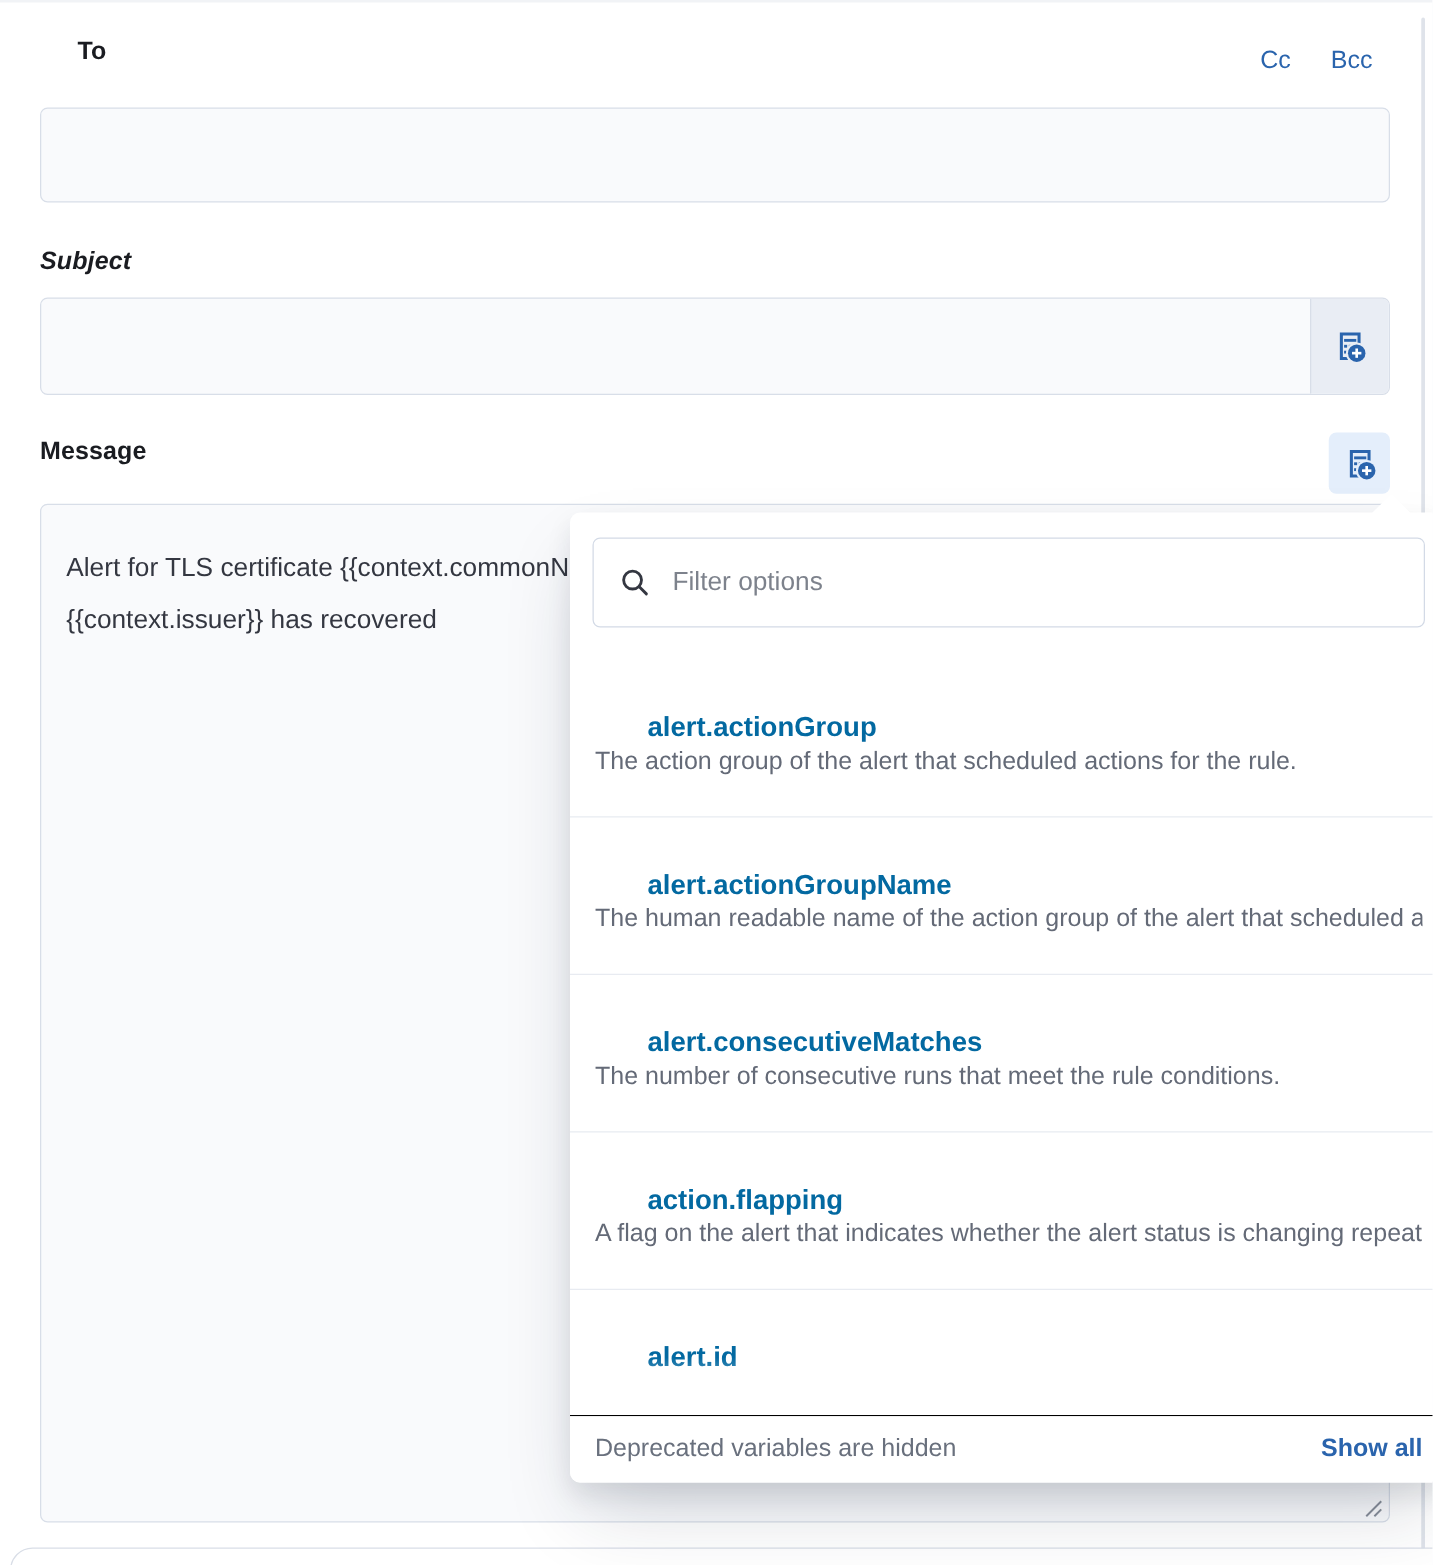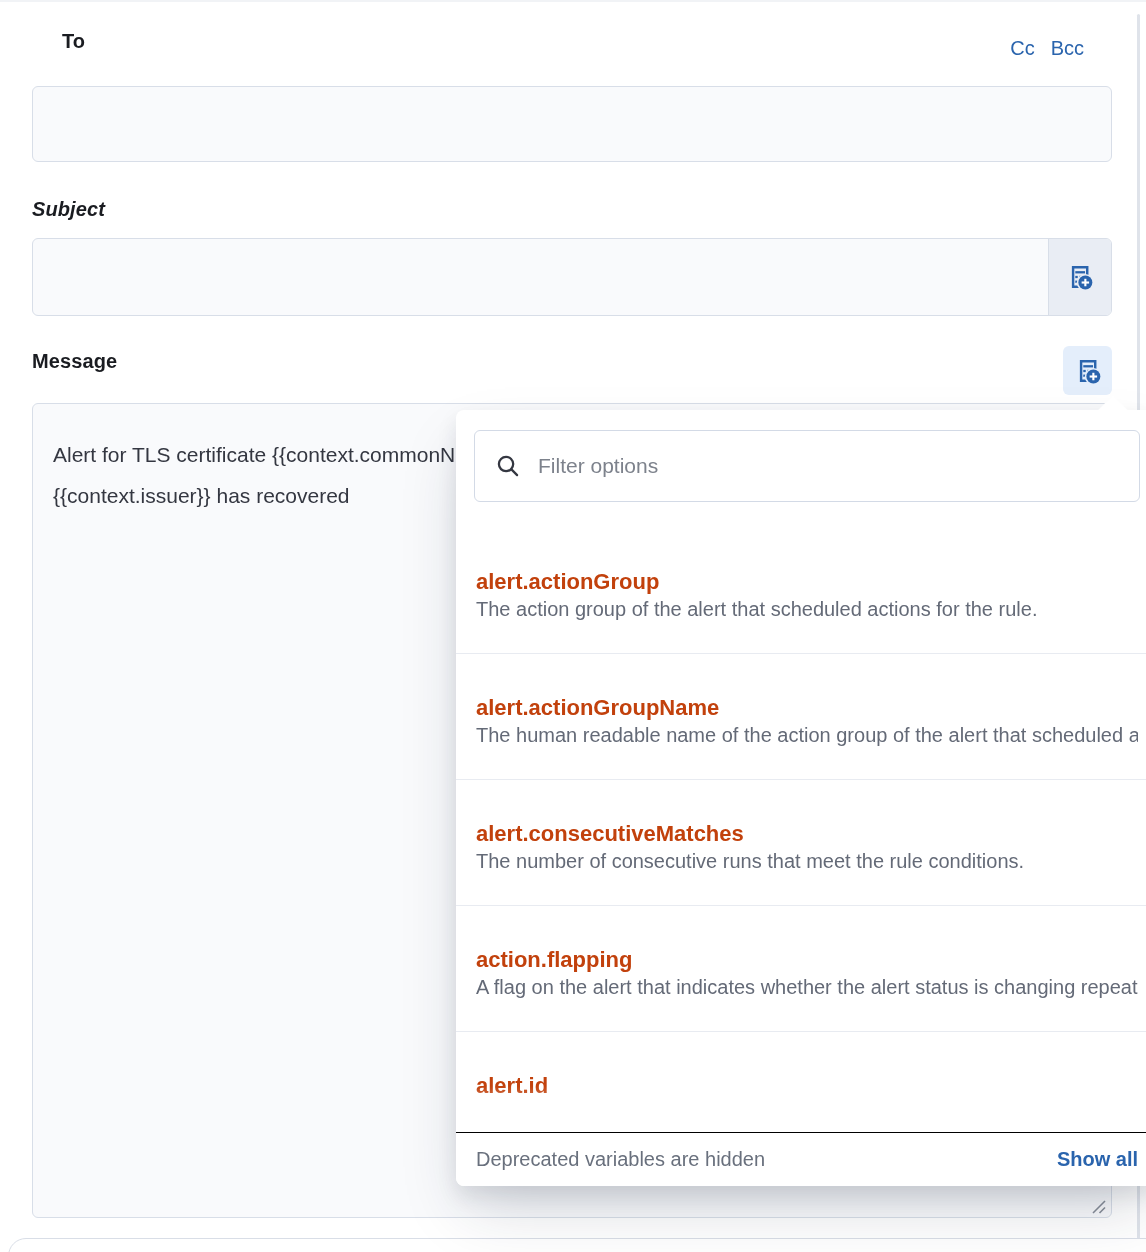--- a/index.html
+++ b/index.html
@@ -17,21 +17,21 @@
   
   .scroll-line{left:1137px;top:14px;width:3px;height:1238px;background:#dfe3ea;border-radius:2px;}
 
   
   .field-label{font-size:20px;font-weight:700;color:#1a1c21;letter-spacing:.1px;}
   .label-to{left:25px;top:30px;margin-left:37px;}
   .label-subject{left:32px;top:198px;font-style:italic;}
   .label-message{left:32px;top:350px;}
 
   
-  .ccbcc{top:37px;right:62px;display:flex;gap:16px;margin-left:48px;}
+  .ccbcc{top:37px;right:48px;display:flex;gap:32px;margin-left:48px;}
   .link-btn{
     font-size:20px;font-weight:500;color:#2a64ad;background:none;border:none;
     padding:0;cursor:pointer;font-family:inherit;
   }
 
   
   .field-shell{
     background:#f9fafc;border:1px solid #d8dee8;border-radius:6px;
   }
   .to-field{left:32px;top:86px;width:1080px;height:76px;}
@@ -84,21 +84,21 @@
   .filter-input{
     flex:1;border:none;outline:none;background:transparent;
     font:21px "Liberation Sans",sans-serif;color:#343741;
   }
   .filter-input::placeholder{color:#7d828c;opacity:1;}
 
   .options-list{position:absolute;left:0;top:112px;width:702px;height:630px;overflow:hidden;}
   .option{padding:40px 20px 30px;border-bottom:1px solid #e8ebf1;}
   .option:first-child{padding-top:46px;}
   .option.partial{border-bottom:none;}
-  .option-name{font-size:22px;line-height:28px;font-weight:700;color:#c2410c;}
+  .option-name{font-size:22px;line-height:28px;font-weight:700;color:#0369a1;margin-left:42px;}
   .option-desc{font-size:20px;line-height:27px;color:#646a77;
     white-space:nowrap;overflow:hidden;}
   .list-fade{position:absolute;left:0;right:0;bottom:0;height:66px;pointer-events:none;
     background:linear-gradient(to bottom, rgba(255,255,255,0) 0%, rgba(255,255,255,.96) 70%, #fff 100%);}
 
   .popover-footer{
     position:absolute;left:0;right:0;bottom:0;height:54px;background:#fff;
     border-top:1px solid #000000;border-radius:0 0 8px 8px;
     display:flex;align-items:center;justify-content:space-between;padding:0 20px;box-sizing:border-box;
   }

